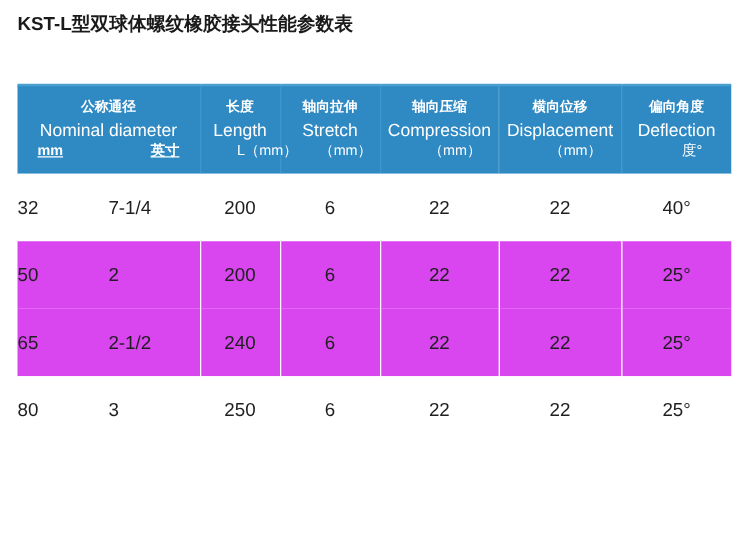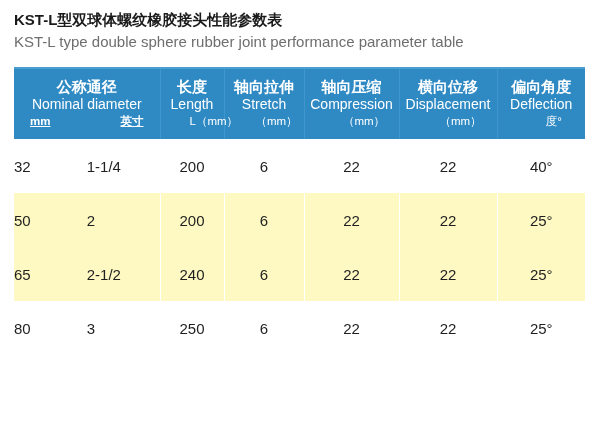--- a/index.html
+++ b/index.html
@@ -76,21 +76,21 @@
     border-top: 2px solid #4a9ed0;
   }
   thead tr.head-row th:last-child { border-right: none; }
 
   .hcell {
     padding: 8px 4px 10px 4px;
     text-align: center;
     box-sizing: border-box;
   }
   .h-cn {
-    font-size: 15px;
+    font-size: 11px;
     font-weight: bold;
     line-height: 19px;
     white-space: nowrap;
   }
   .h-en {
     font-size: 14px;
     font-weight: normal;
     line-height: 17px;
     white-space: nowrap;
   }
@@ -117,21 +117,21 @@
     font-size: 15px;
     color: #1f1f1f;
     height: 54px;
     padding: 0;
     border-right: 1px solid #ffffff;
     background: #ffffff;
   }
   tbody td:last-child { border-right: none; }
 
   tbody tr.shaded td {
-    background: #fef9c3;
+    background: #d946ef;
   }
 
   
   td.nominal {
     padding: 0;
   }
   .nom-split {
     display: flex;
     align-items: center;
     height: 54px;
@@ -142,21 +142,20 @@
     font-size: 15px;
   }
 </style>
 </head>
 <body>
 
 <div id="page">
 
   <div class="titles">
     <div class="title-cn">KST-L型双球体螺纹橡胶接头性能参数表</div>
-    <div class="title-en">KST-L type double sphere rubber joint performance parameter table</div>
   </div>
 
   <div class="table-wrap">
     <table class="perf">
       <colgroup>
         <col class="c-nominal">
         <col class="c-length">
         <col class="c-stretch">
         <col class="c-compress">
         <col class="c-displace">
@@ -218,21 +217,21 @@
           </th>
 
         </tr>
       </thead>
 
       <tbody id="table-body">
           <tr>
             <td class="nominal">
               <div class="nom-split">
                 <span class="nom-mm">32</span>
-                <span class="nom-in">1-1/4</span>
+                <span class="nom-in">7-1/4</span>
               </div>
             </td>
             <td>200</td>
             <td>6</td>
             <td>22</td>
             <td>22</td>
             <td>40°</td>
           </tr>
           <tr class="shaded">
             <td class="nominal">

